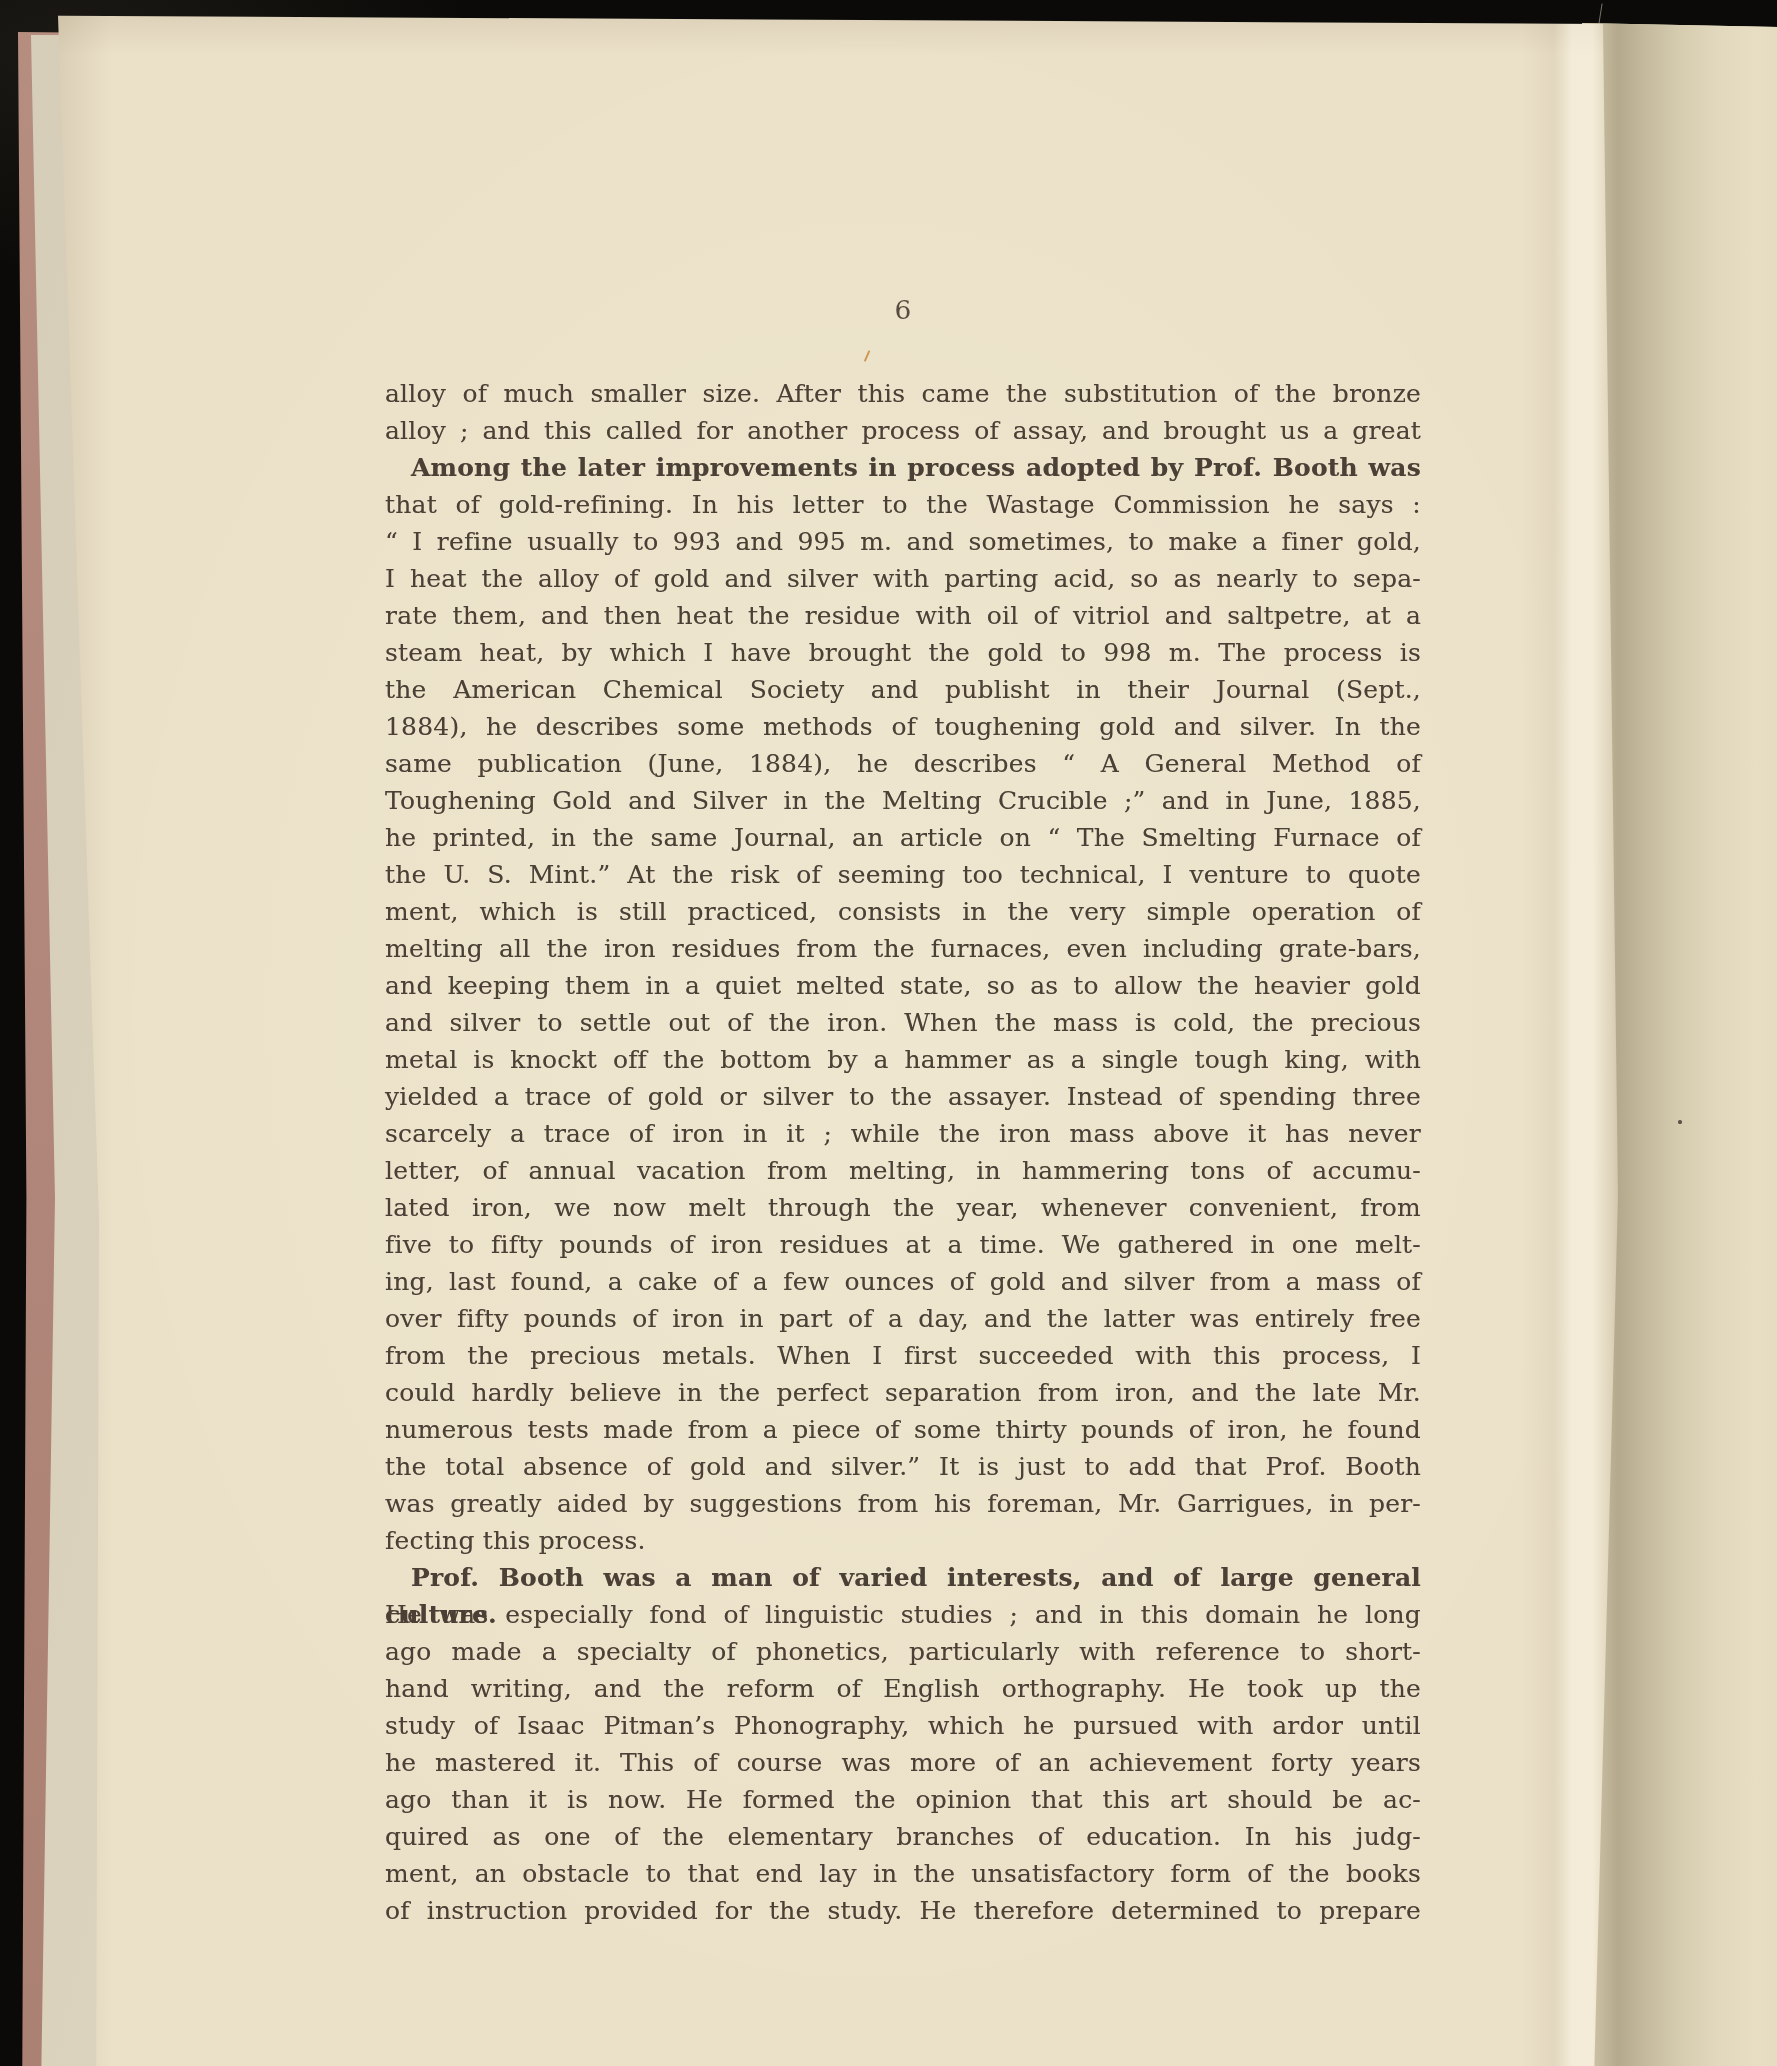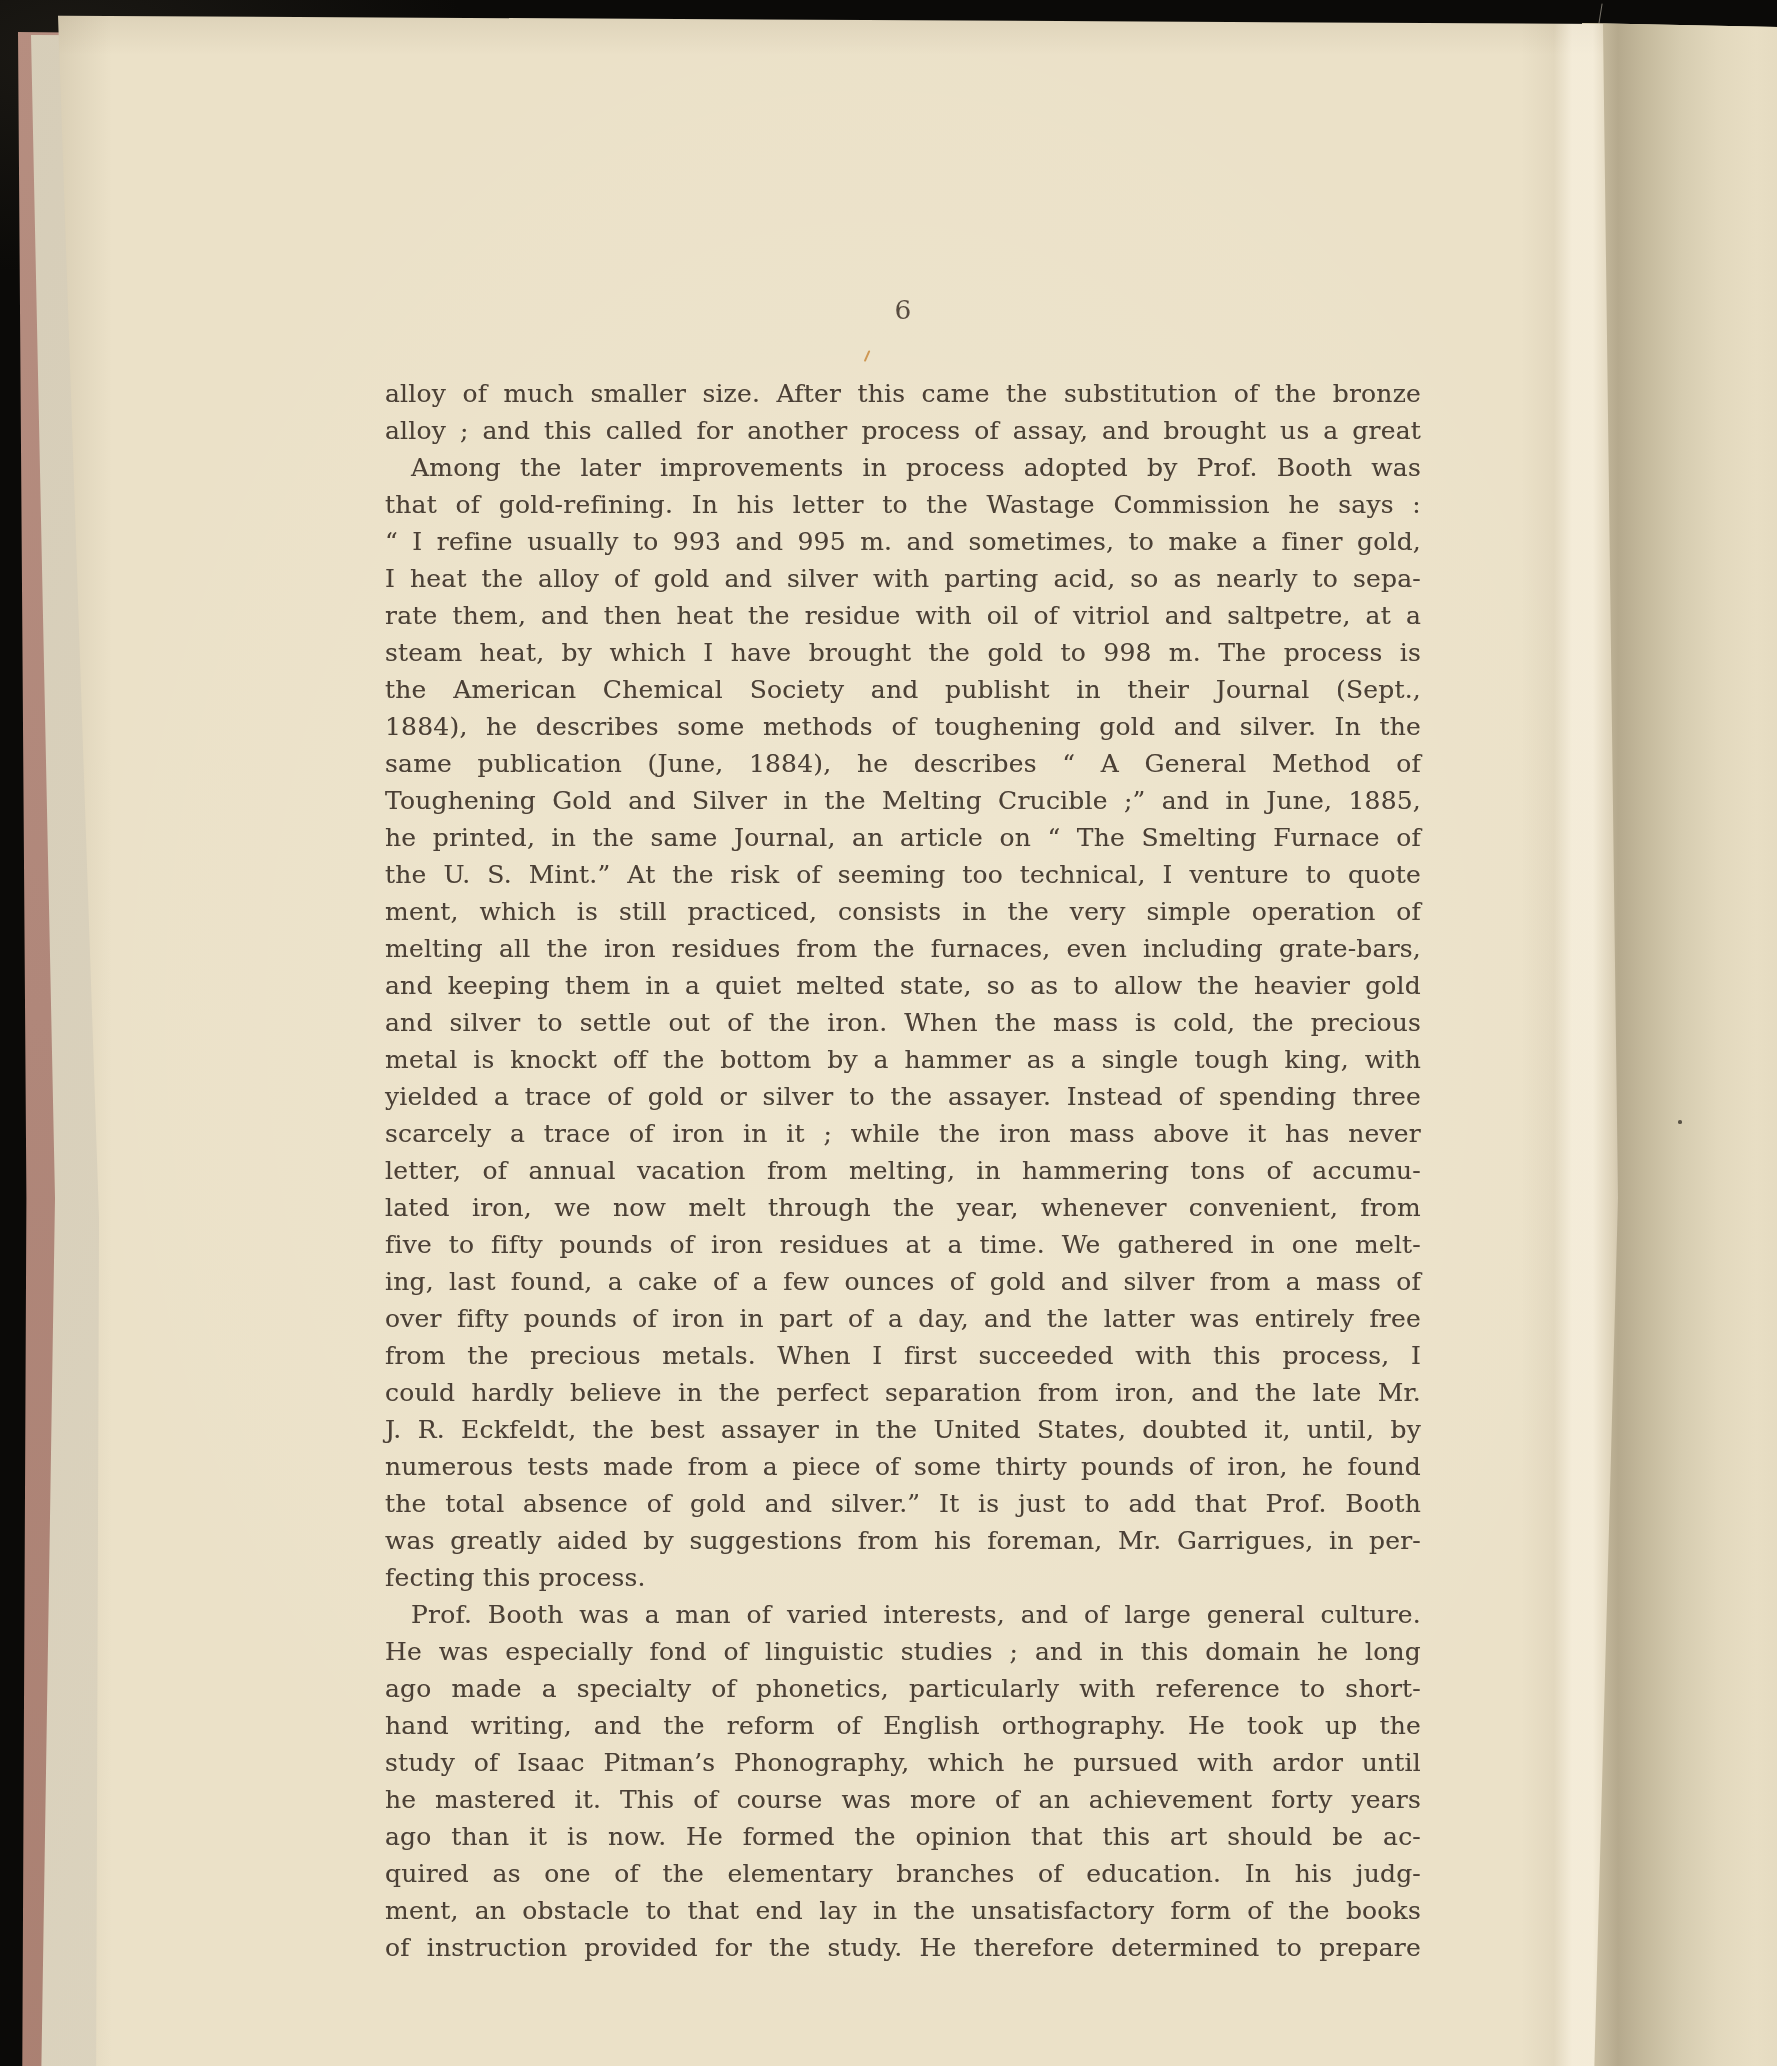--- a/index.html
+++ b/index.html
@@ -75,21 +75,21 @@
   .paragraph { margin: 0; }
   .line {
     height: 37px; line-height: 37px;
     font-size: 25px;
     letter-spacing: 0.2px;
     text-align: justify;
     text-align-last: justify;
     white-space: normal;
     overflow: visible;
   }
-  .line.indent { text-indent: 26px; }
+  .line.indent { text-indent: 26px; font-weight: bold; }
   .line.short { text-align-last: left; }
 
   
   .speck { position: absolute; border-radius: 50%; }
   #fiber-1 {
     left: 866px; top: 350px; width: 2.1px; height: 12.4px;
     background: #c98b3f; border-radius: 1.2px;
     transform: rotate(24deg); opacity: 0.85;
   }
   #speck-1 { left: 1678px; top: 1120px; width: 3.7px; height: 3.7px; background: #3a332a; opacity: 0.8; }
@@ -141,21 +141,20 @@
         <div class="line">metal is knockt off the bottom by a hammer as a single tough king, with</div>
         <div class="line">yielded a trace of gold or silver to the assayer. Instead of spending three</div>
         <div class="line">scarcely a trace of iron in it ; while the iron mass above it has never</div>
         <div class="line">letter, of annual vacation from melting, in hammering tons of accumu-</div>
         <div class="line">lated iron, we now melt through the year, whenever convenient, from</div>
         <div class="line">five to fifty pounds of iron residues at a time. We gathered in one melt-</div>
         <div class="line">ing, last found, a cake of a few ounces of gold and silver from a mass of</div>
         <div class="line">over fifty pounds of iron in part of a day, and the latter was entirely free</div>
         <div class="line">from the precious metals. When I first succeeded with this process, I</div>
         <div class="line">could hardly believe in the perfect separation from iron, and the late Mr.</div>
-        <div class="line">J. R. Eckfeldt, the best assayer in the United States, doubted it, until, by</div>
         <div class="line">numerous tests made from a piece of some thirty pounds of iron, he found</div>
         <div class="line">the total absence of gold and silver.” It is just to add that Prof. Booth</div>
         <div class="line">was greatly aided by suggestions from his foreman, Mr. Garrigues, in per-</div>
         <div class="line short">fecting this process.</div>
       </div>
       <div class="paragraph">
         <div class="line indent">Prof. Booth was a man of varied interests, and of large general culture.</div>
         <div class="line">He was especially fond of linguistic studies ; and in this domain he long</div>
         <div class="line">ago made a specialty of phonetics, particularly with reference to short-</div>
         <div class="line">hand writing, and the reform of English orthography. He took up the</div>

